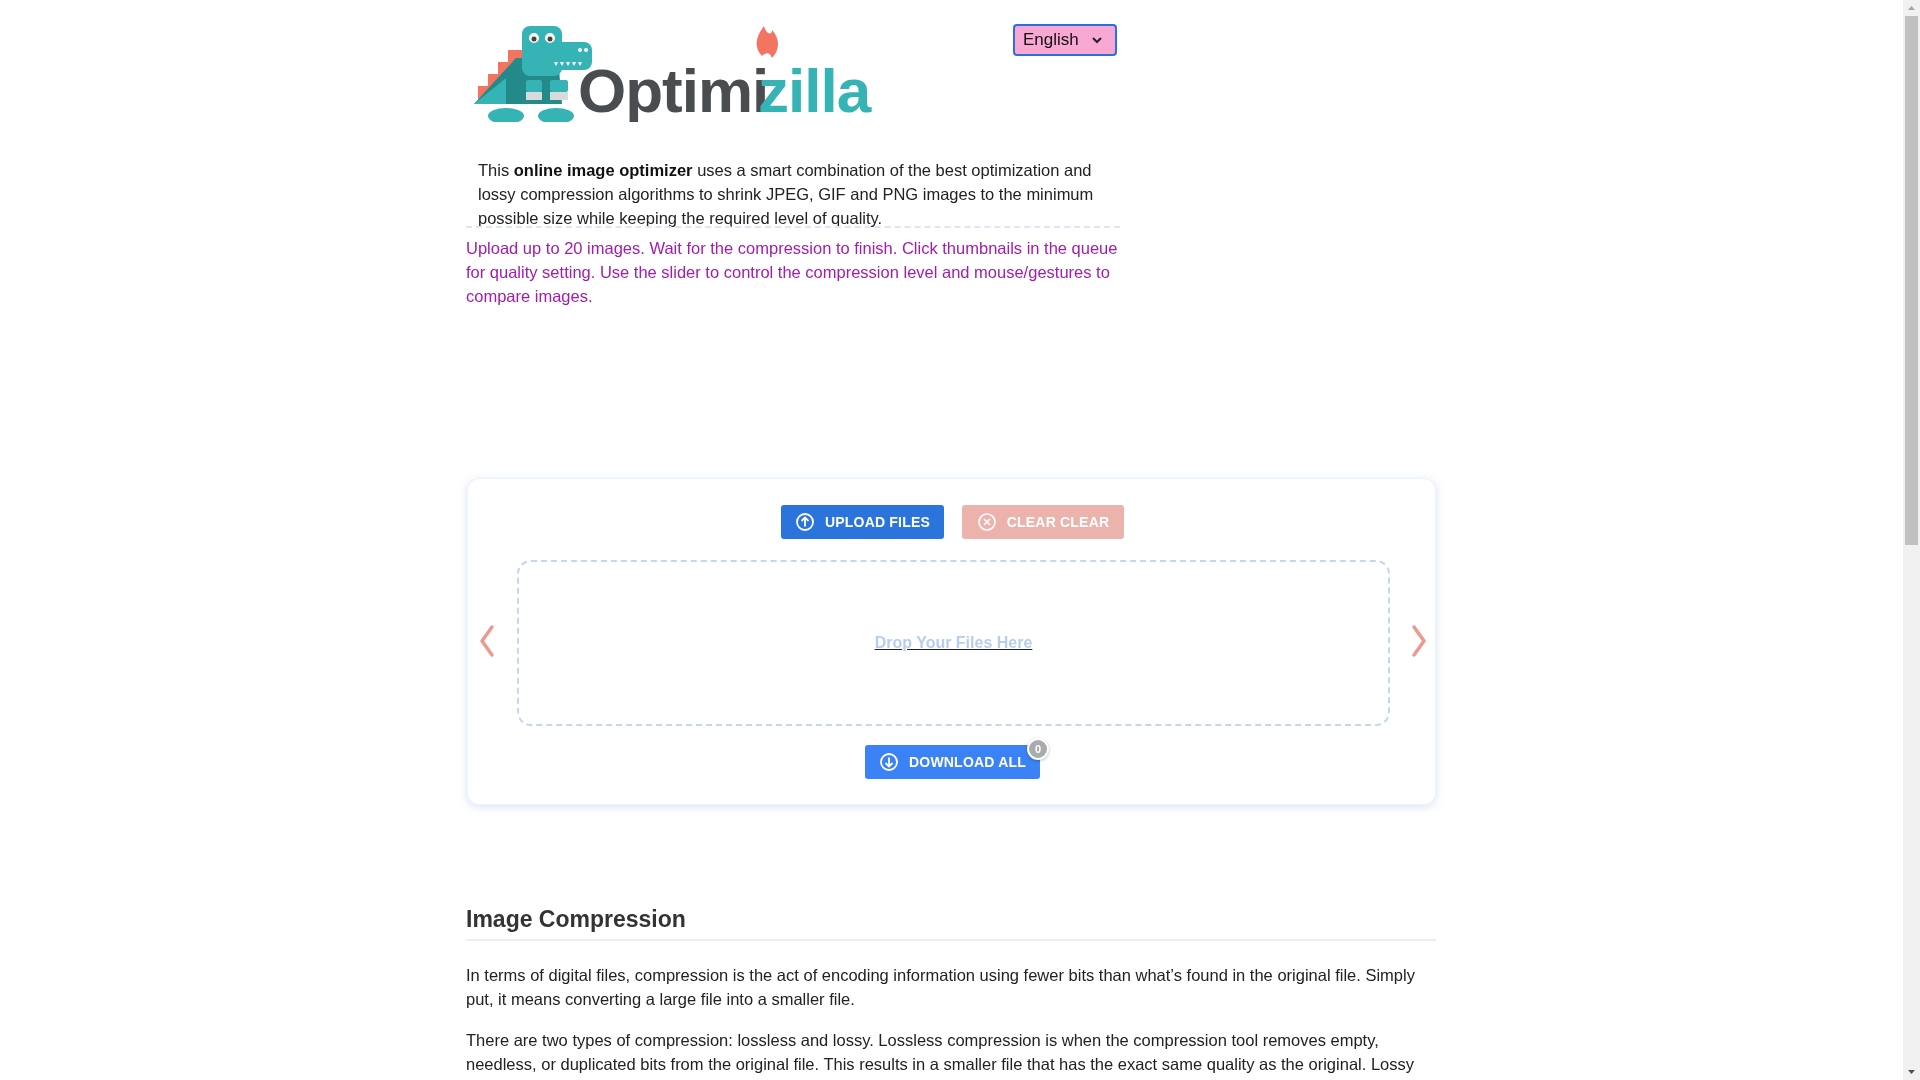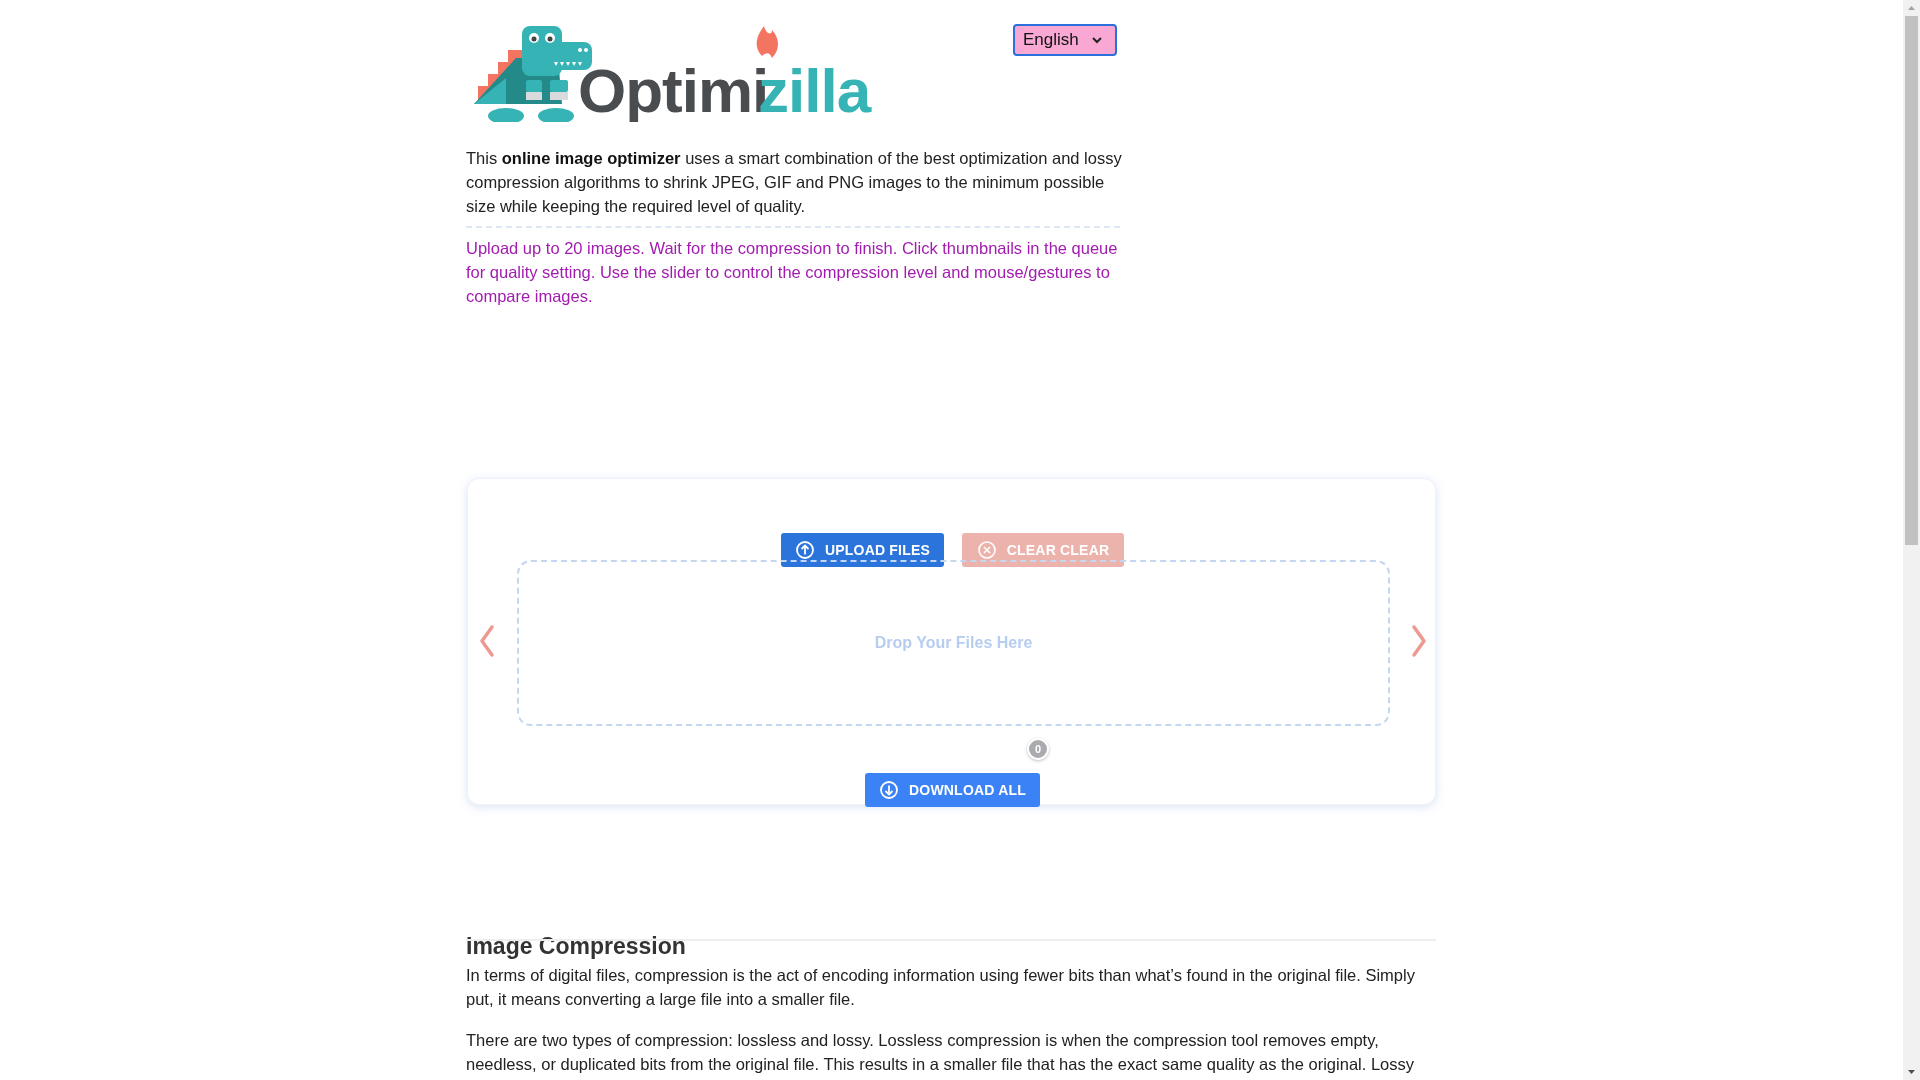--- a/index.html
+++ b/index.html
@@ -10,56 +10,56 @@
   .page { position: absolute; left: 466px; top: 0; width: 972px; }
   .logo { position: absolute; left: 0; top: 20px; width: 424px; height: 102px; }
   .lang-select {
     position: absolute; left: 547px; top: 24px; width: 104px; height: 32px;
     border: 2px solid #2a6fdb; border-radius: 4px; box-sizing: border-box;
     display: flex; align-items: center; padding-left: 8px;
     font-size: 17px; color: #111; background: #f9a8d4; cursor: pointer;
   }
   .lang-select .chev { position: absolute; right: 12px; top: 9px; width: 12px; height: 10px; }
   .intro { position: absolute; left: 0; top: 146px; width: 660px; font-size: 16.5px; line-height: 24px; color: #222; }
-  .intro p { margin: 0; }
+  .intro p { margin: 12px; }
   .intro b { font-weight: bold; color: #111; }
   .sep-dashed { position: absolute; left: 0; top: 226px; width: 654px; height: 0; border-top: 2px dashed #dde6f3; }
   .intro2 { position: absolute; left: 0; top: 236px; width: 660px; font-size: 16.5px; line-height: 24px; color: #a21caf; }
   .card {
     position: absolute; left: 1px; top: 478px; width: 969px; height: 327px;
     background: #fff; border-radius: 12px; box-sizing: border-box;
     box-shadow: 0 2px 10px rgba(150, 175, 225, 0.35);
     border: 1px solid #eef2fa;
   }
   .btn {
     position: absolute; height: 34px; border-radius: 3px; border: none;
     display: flex; align-items: center; justify-content: center; gap: 10px;
     color: #fff; font-family: "Liberation Sans", sans-serif; font-weight: bold; font-size: 14px; letter-spacing: 0.2px;
-    cursor: pointer; box-sizing: border-box; margin-top: 28px;
+    cursor: pointer; box-sizing: border-box;
   }
   .btn svg { width: 20px; height: 20px; }
   .btn-upload { left: 313px; top: 26px; width: 163px; background: #2b74dc; }
   .btn-clear { left: 494px; top: 26px; width: 162px; background: #ecb3ad; }
   .dropzone {
     position: absolute; left: 49px; top: 81px; width: 873px; height: 166px;
     border: 2px dashed #c5d6f0; border-radius: 14px; box-sizing: border-box;
-    display: flex; align-items: center; justify-content: center;
+    display: flex; align-items: center; justify-content: center; text-decoration: underline;
   }
   .drop-text { color: #b7cdf0; font-weight: bold; font-size: 16px; }
   .nav-arrow { position: absolute; top: 142px; width: 20px; height: 40px; cursor: pointer; }
   .nav-prev { left: 9px; }
   .nav-next { left: 941px; }
   .btn-download { left: 397px; top: 266px; width: 175px; background: #3b82f6; }
   .badge {
     position: absolute; left: 559px; top: 259px; width: 22px; height: 22px; border-radius: 50%;
     background: #a9abaf; border: 2px solid #fff; box-sizing: border-box;
     box-shadow: 0 1px 3px rgba(0,0,0,0.25);
     color: #fff; font-size: 11px; font-weight: bold; display: flex; align-items: center; justify-content: center;
   }
-  .section-title { position: absolute; left: 0; top: 933px; font-size: 23px; font-weight: bold; color: #333; margin: 0; }
+  .section-title { position: absolute; left: 0; top: 906px; font-size: 23px; font-weight: bold; color: #333; margin: 0; }
   .section-sep { position: absolute; left: 0; top: 939px; width: 970px; height: 2px; background: #eeeeee; }
   .section-body { position: absolute; left: 0; top: 957px; width: 972px; font-size: 16.5px; line-height: 24px; color: #222; }
   .section-body p { margin: 6px 0 17px 0; }
   .scrollbar { position: absolute; right: 0; top: 0; width: 17px; height: 1080px; background: #f1f1f1; }
   .scroll-up, .scroll-down { position: absolute; left: 0; width: 17px; height: 16px; cursor: pointer; }
   .scroll-up { top: 0; } .scroll-down { bottom: 0; }
   .scroll-thumb { position: absolute; left: 2px; top: 16px; width: 13px; height: 529px; background: #c1c1c1; cursor: pointer; }
 </style>
 </head>
 <body>

